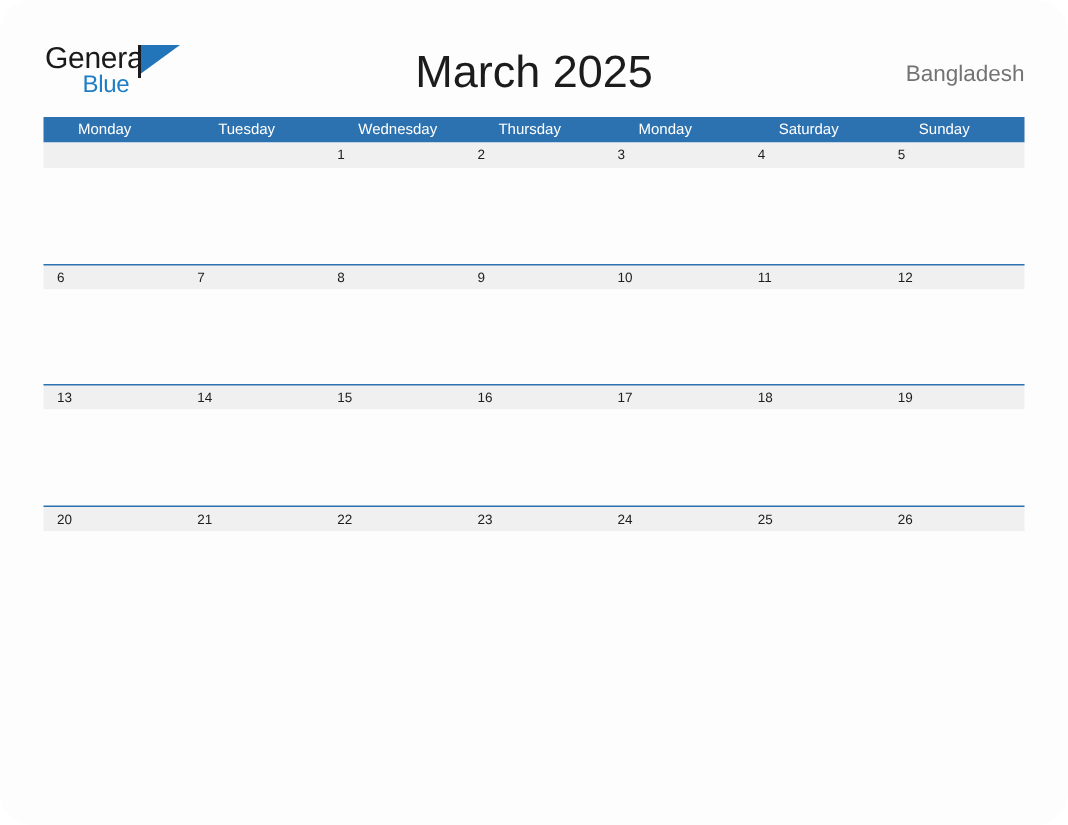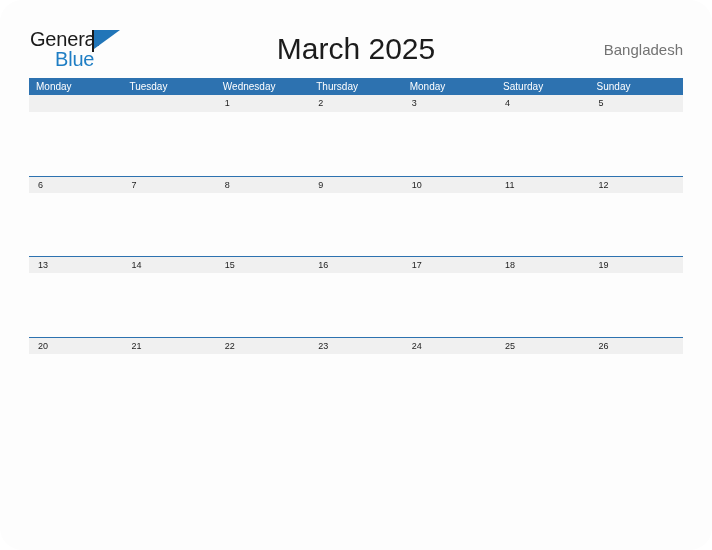--- a/index.html
+++ b/index.html
@@ -42,21 +42,21 @@
     top: 0;
     font-size: 20px;
     letter-spacing: -0.2px;
     color: #1a1a1a;
     font-family: "Liberation Sans", sans-serif;
   }
   .logo-blue {
     position: absolute;
     left: 25px;
     top: 20px;
-    font-size: 20px;
+    font-size: 16px;
     letter-spacing: -0.2px;
     color: #1f7ec4;
     font-family: "Liberation Sans", sans-serif;
   }
   .logo-flag {
     position: absolute;
     left: 64px;
     top: 2px;
     width: 0;
     height: 0;
@@ -106,21 +106,21 @@
     width: 654px;
     height: 17px;
     background: #2d72b0;
   }
   .weekday-cell {
     width: 93.43px;
     height: 17px;
     line-height: 17px;
     color: #ffffff;
     font-size: 10px;
-    padding-left: 7px;
+    padding-left: 23px;
     box-sizing: border-box;
     font-family: "Liberation Sans", sans-serif;
     white-space: nowrap;
     overflow: hidden;
   }
 
   .week-row {
     width: 654px;
     height: 80.5px;
     position: relative;

